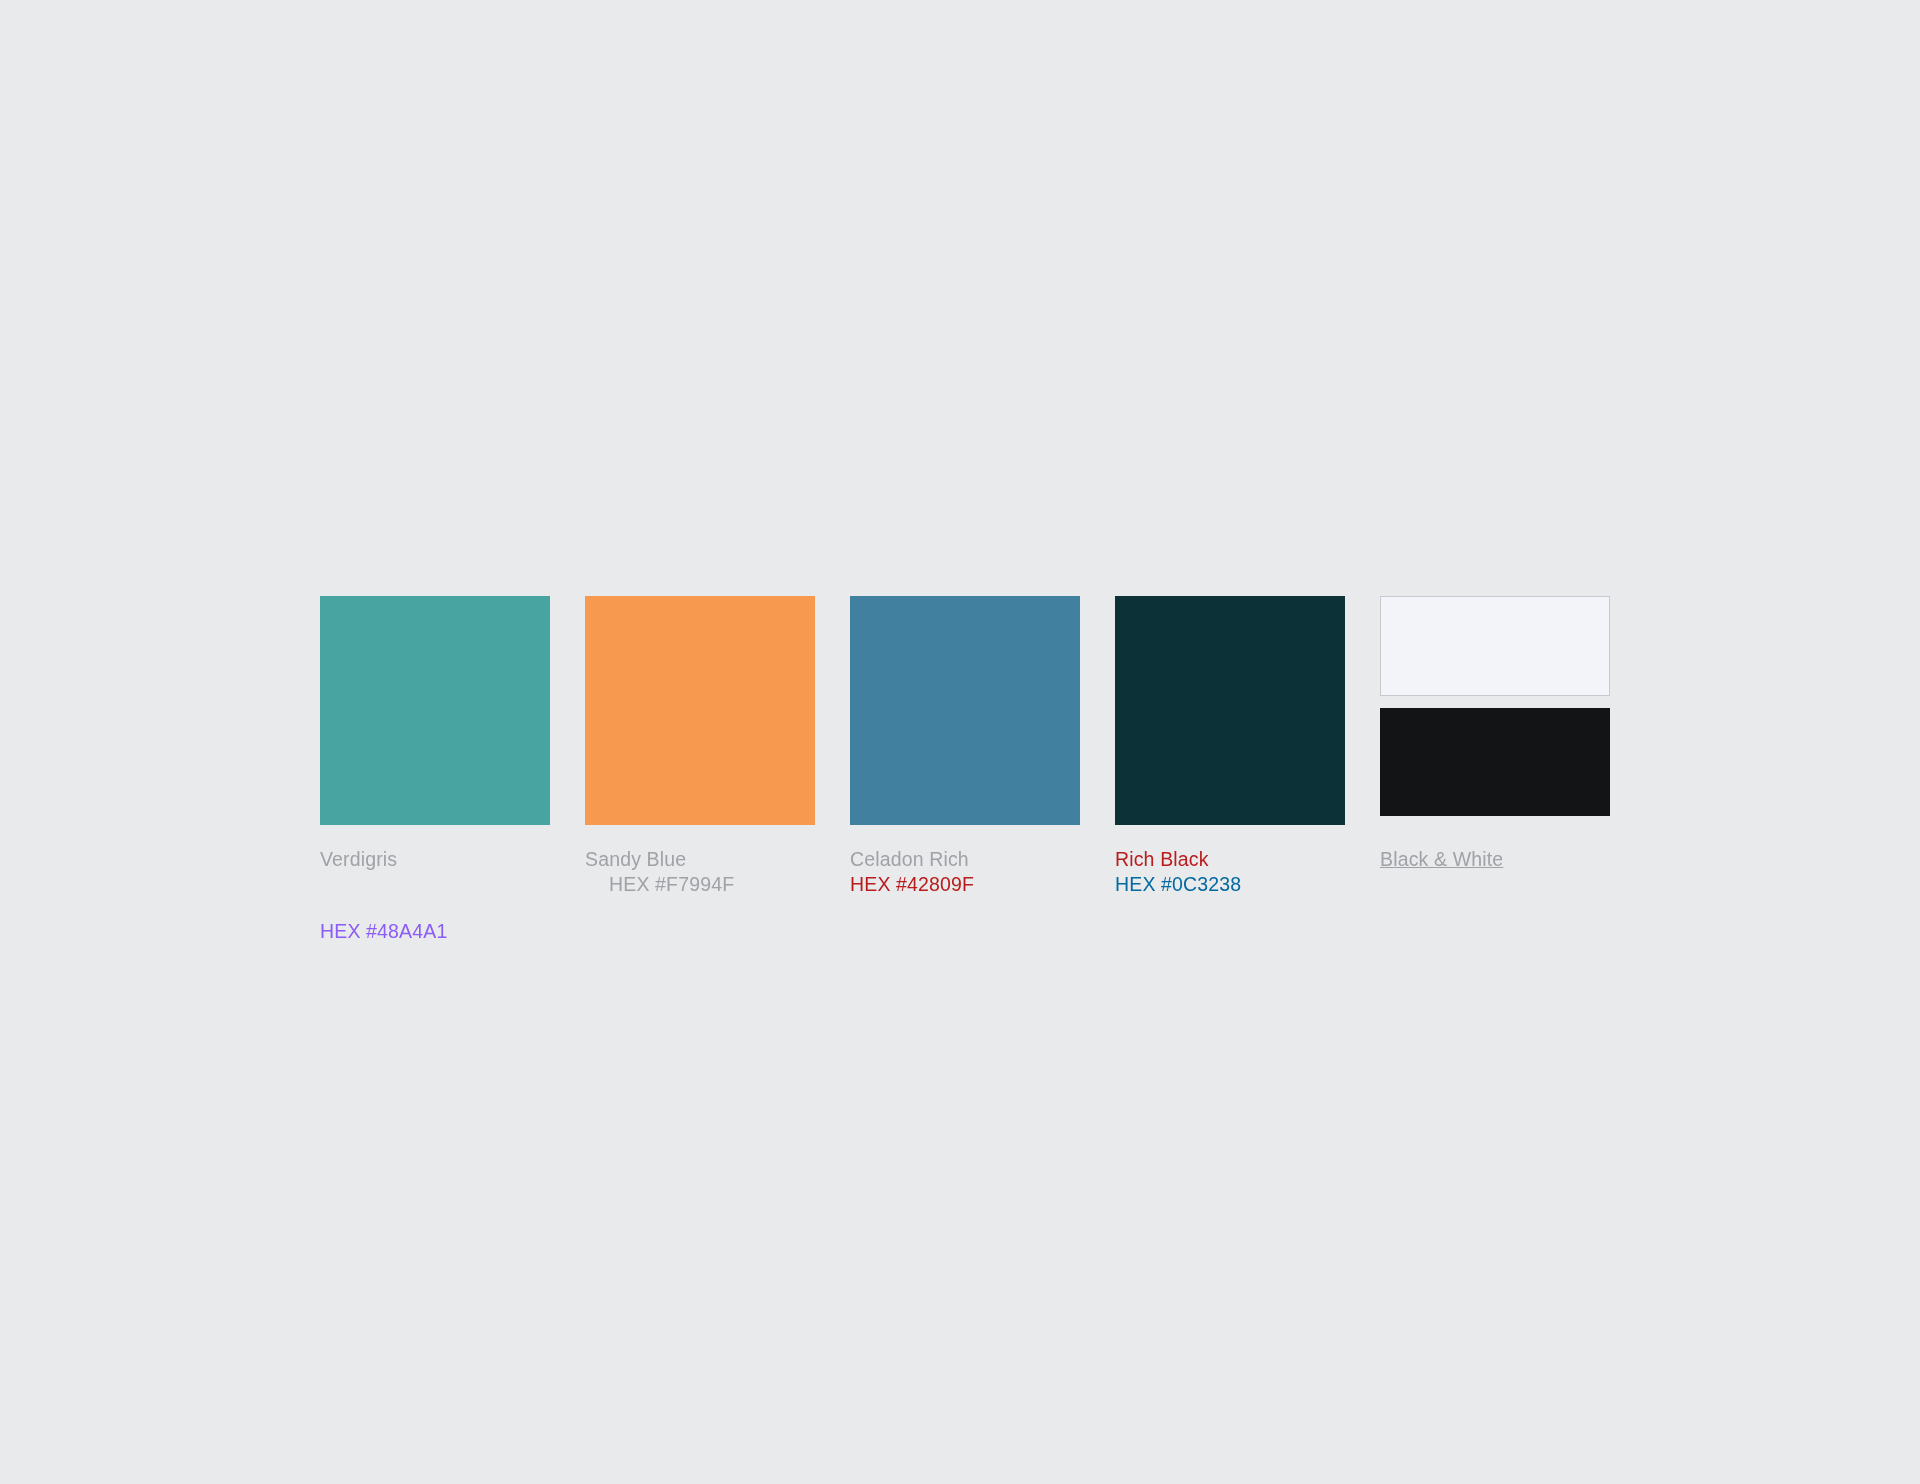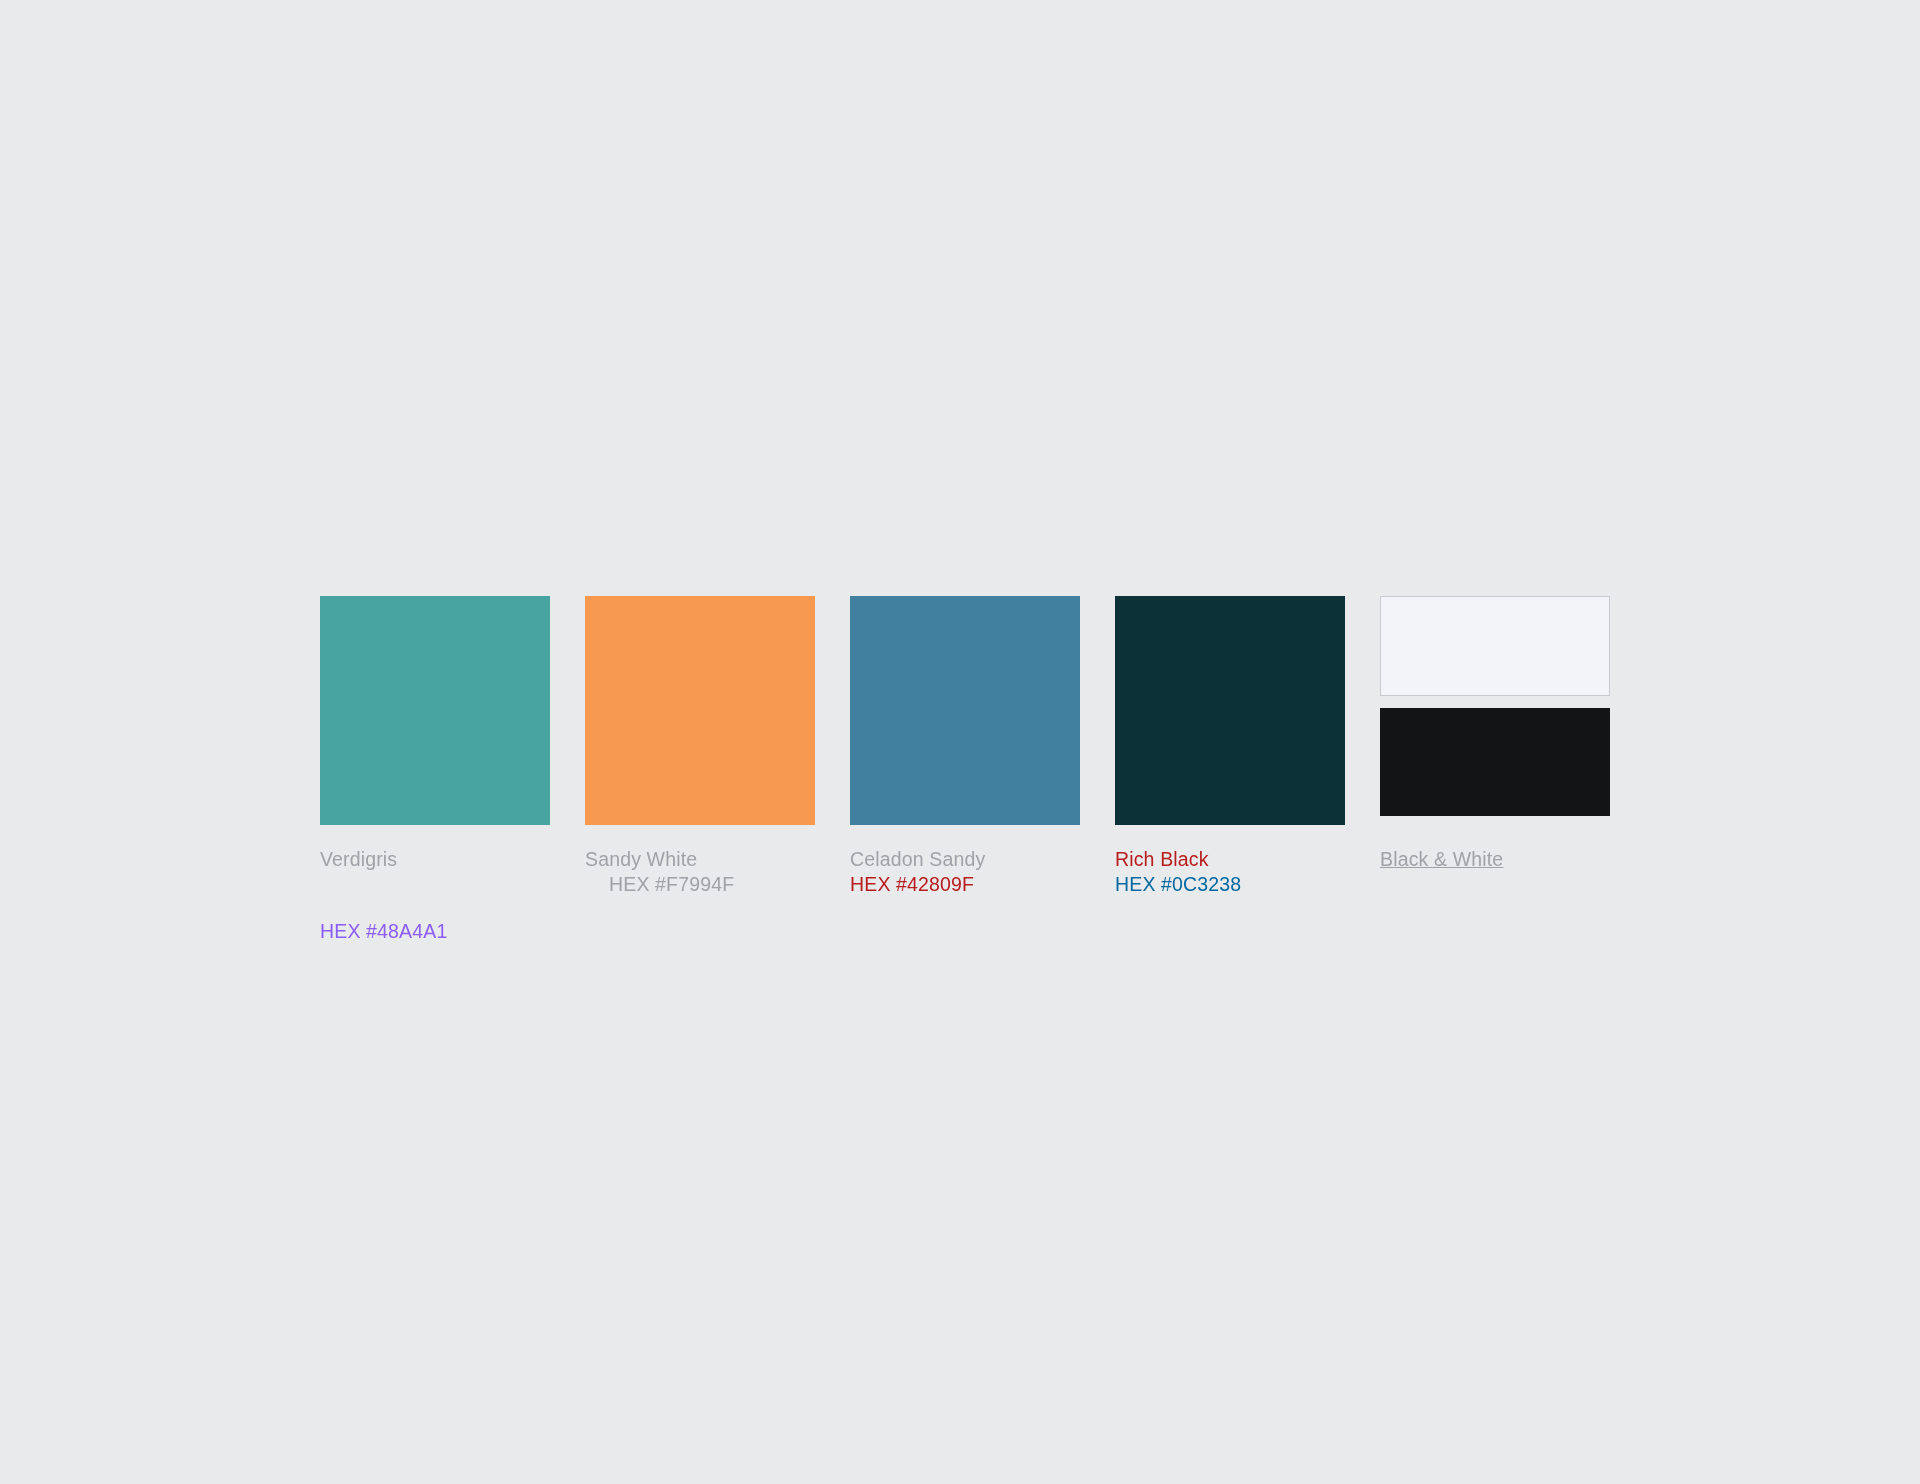--- a/index.html
+++ b/index.html
@@ -96,29 +96,29 @@
       <div class="swatch-chip" style="background: rgb(72, 164, 161);"></div>
       <div class="swatch-meta">
         <span class="swatch-name" style="color: rgb(159, 162, 166);">Verdigris</span>
         <span class="swatch-hex" style="color: #8b5cf6; margin-top: 47px;">HEX #48A4A1</span>
       </div>
     </div>
 
     <div class="swatch-card">
       <div class="swatch-chip" style="background: rgb(247, 153, 79);"></div>
       <div class="swatch-meta">
-        <span class="swatch-name" style="color: rgb(159, 162, 166);">Sandy White</span>
+        <span class="swatch-name" style="color: rgb(159, 162, 166);">Sandy Blue</span>
         <span class="swatch-hex" style="color: rgb(159, 162, 166); margin-left: 24px;">HEX #F7994F</span>
       </div>
     </div>
 
     <div class="swatch-card">
       <div class="swatch-chip" style="background: rgb(66, 128, 159);"></div>
       <div class="swatch-meta">
-        <span class="swatch-name" style="color: rgb(159, 162, 166);">Celadon Sandy</span>
+        <span class="swatch-name" style="color: rgb(159, 162, 166);">Celadon Rich</span>
         <span class="swatch-hex" style="color: #b91c1c;">HEX #42809F</span>
       </div>
     </div>
 
     <div class="swatch-card">
       <div class="swatch-chip" style="background: rgb(12, 50, 56);"></div>
       <div class="swatch-meta">
         <span class="swatch-name" style="color: #b91c1c;">Rich Black</span>
         <span class="swatch-hex" style="color: #0369a1;">HEX #0C3238</span>
       </div>

